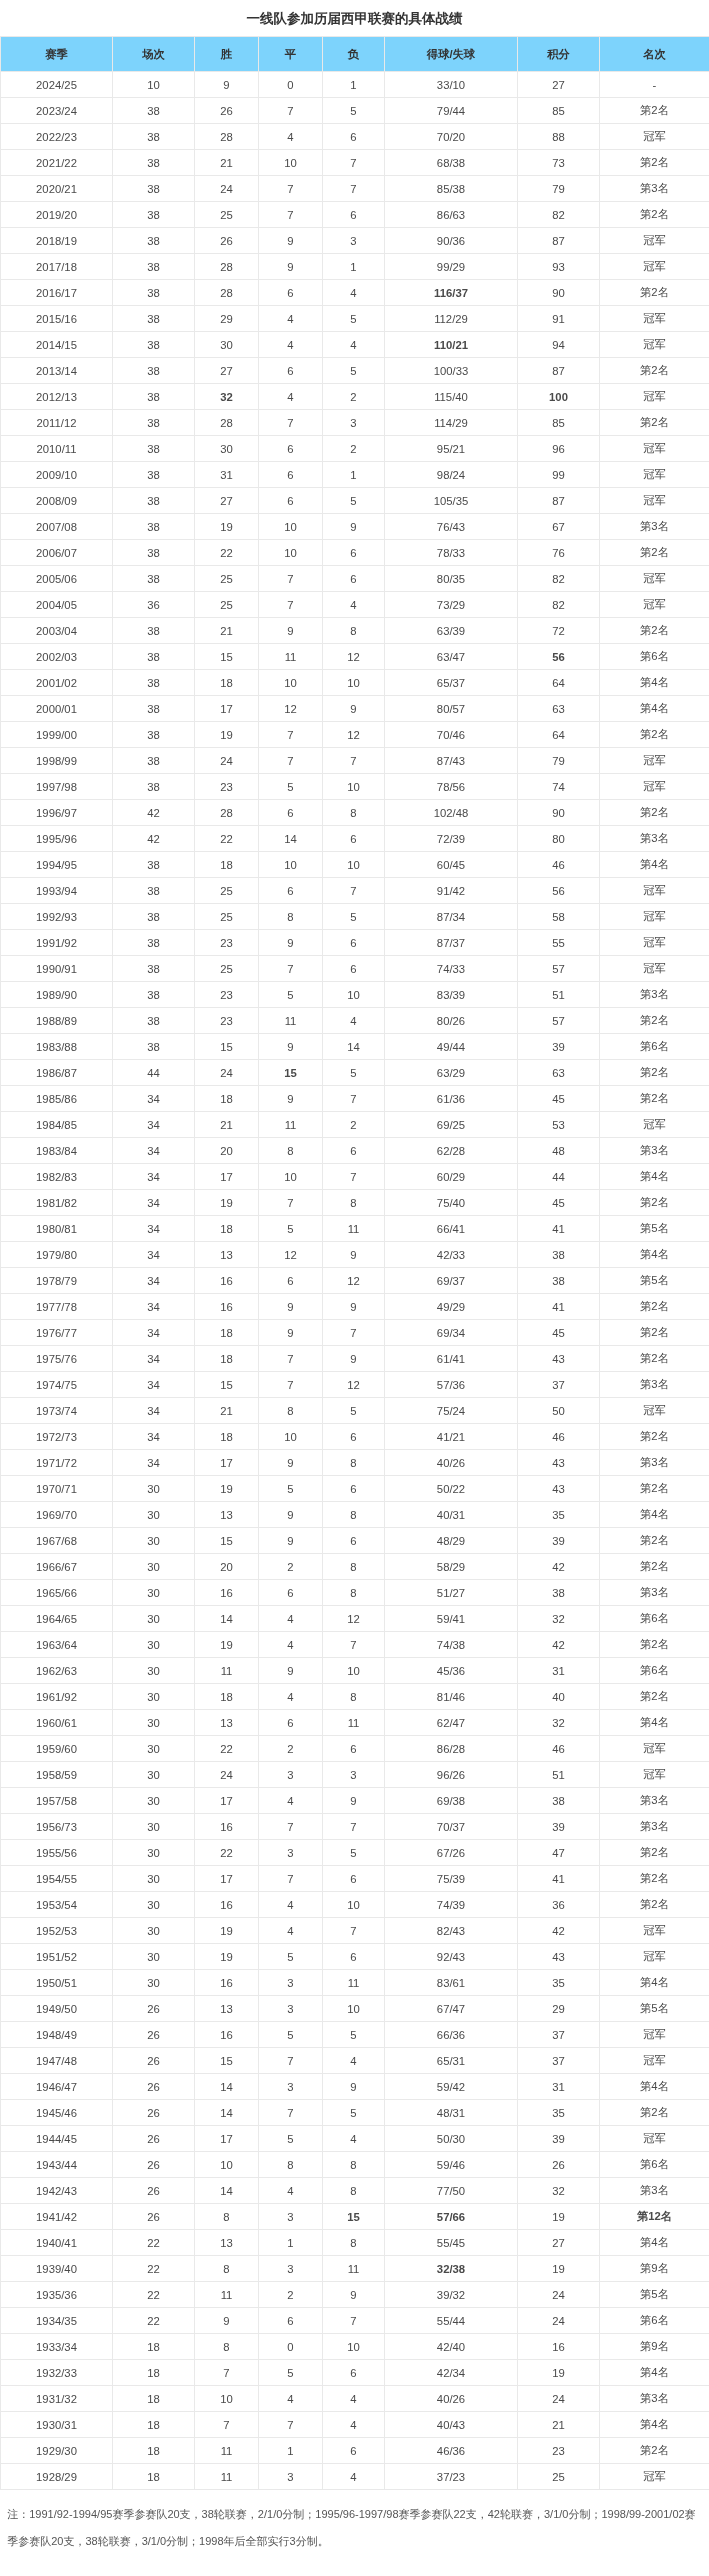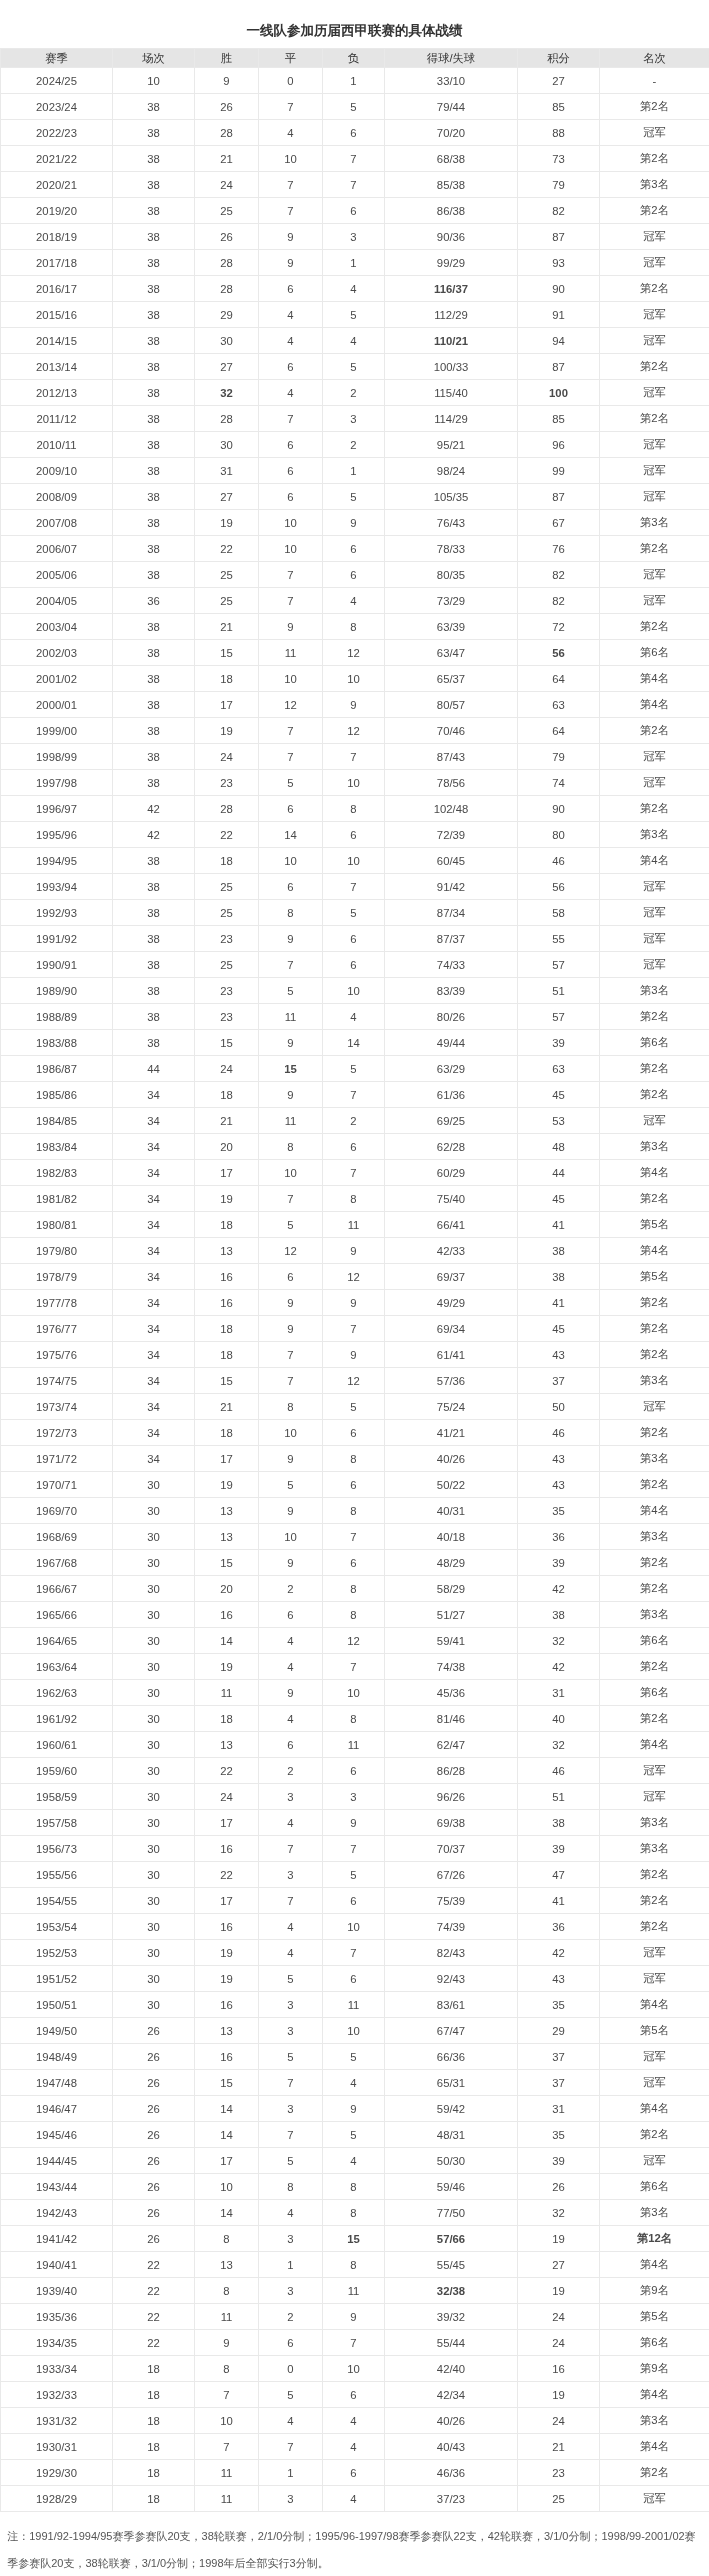--- a/index.html
+++ b/index.html
@@ -2,21 +2,21 @@
 <html style="font-size:14.4px"><head>
 <meta charset="utf-8">
 <style>
   * { margin: 0; padding: 0; box-sizing: border-box; }
   html, body { background: #ffffff; }
   body {
     width: 709px;
     font-family: "Liberation Sans", "DejaVu Sans", sans-serif;
     color: #444;
   }
-  .page { width: 709px; margin-top: 12px; }
+  .page { width: 709px; }
   .title {
     height: 36px;
     line-height: 38px;
     text-align: center;
     font-size: 13.5px;
     font-weight: bold;
     color: #333;
   }
   table.results {
     width: 709px;
@@ -25,24 +25,24 @@
   }
   table.results th, table.results td {
     border: 0.9px solid #e9e9e9;
     text-align: center;
     vertical-align: middle;
     font-size: 11.3px;
     overflow: hidden;
     white-space: nowrap;
   }
   table.results th {
-    background: #e5e5e5;
-    font-weight: normal;
+    background: #7dd3fc;
+    font-weight: bold;
     color: #333;
-    height: 19px;
+    height: 35px;
   }
   table.results td {
     height: 26px;
     color: #4a4a4a;
     background: #fff;
   }
   td.bold { font-weight: bold; color: #333; }
   .note {
     padding: 10.8px 7.2px 0 7.2px;
     font-size: 11px;
@@ -139,21 +139,21 @@
           <td>85/38</td>
           <td>79</td>
           <td>第3名</td>
         </tr>
         <tr>
           <td>2019/20</td>
           <td>38</td>
           <td>25</td>
           <td>7</td>
           <td>6</td>
-          <td>86/38</td>
+          <td>86/63</td>
           <td>82</td>
           <td>第2名</td>
         </tr>
         <tr>
           <td>2018/19</td>
           <td>38</td>
           <td>26</td>
           <td>9</td>
           <td>3</td>
           <td>90/36</td>
@@ -642,30 +642,20 @@
         </tr>
         <tr>
           <td>1969/70</td>
           <td>30</td>
           <td>13</td>
           <td>9</td>
           <td>8</td>
           <td>40/31</td>
           <td>35</td>
           <td>第4名</td>
-        </tr>
-        <tr>
-          <td>1968/69</td>
-          <td>30</td>
-          <td>13</td>
-          <td>10</td>
-          <td>7</td>
-          <td>40/18</td>
-          <td>36</td>
-          <td>第3名</td>
         </tr>
         <tr>
           <td>1967/68</td>
           <td>30</td>
           <td>15</td>
           <td>9</td>
           <td>6</td>
           <td>48/29</td>
           <td>39</td>
           <td>第2名</td>

